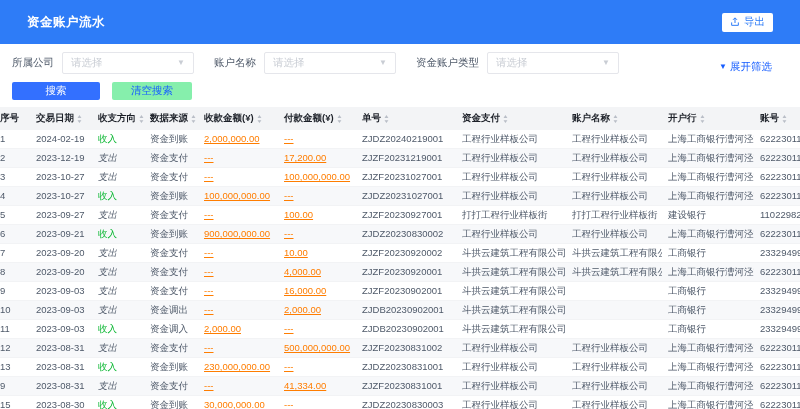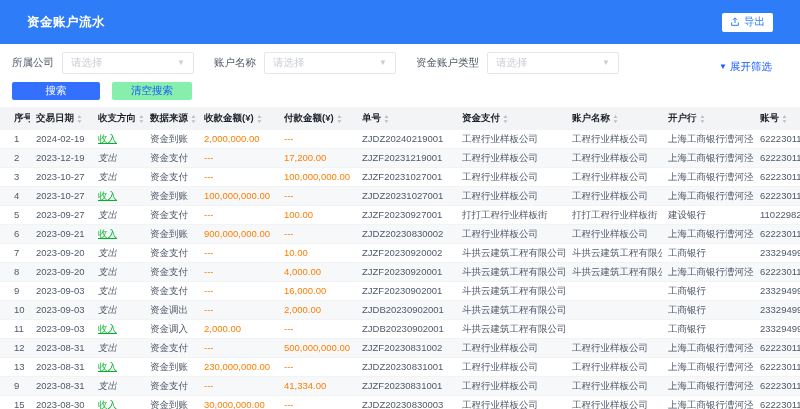--- a/index.html
+++ b/index.html
@@ -49,23 +49,23 @@
     text-align:left; padding:5px 6px; white-space:nowrap; overflow:hidden;
   }
   .th-wrap { display:flex; align-items:center; }
   .sorter { display:inline-flex; flex-direction:column; margin-left:3px; }
   .sorter i { font-style:normal; font-size:5px; line-height:5px; color:#b9bec7; transform:scaleX(1.3); }
   tbody td {
     font-size:9.5px; color:#4e5969; padding:3px 6px; line-height:12px;
     white-space:nowrap; overflow:hidden; border-bottom:1px solid #f2f3f5;
   }
   tbody tr:nth-child(even) { background:#f7f8fa; }
-  td:first-child, th:first-child { padding-left:14px; }
-  .amount { color:#ff7d00; }
-  .dir-in { color:#00b42a;text-decoration:underline; }
+  td:first-child, th:first-child { padding-left:0; }
+  .amount { color:#ff7d00;text-decoration:underline; }
+  .dir-in { color:#00b42a; }
   .dir-out { color:#4e5969;font-style:italic; }
 </style>
 </head>
 <body>
 
 <div class="topbar">
   <div class="topbar-title">资金账户流水</div>
   <button class="export-btn">
     <span>
       <svg width="10" height="10" viewBox="0 0 12 12">

